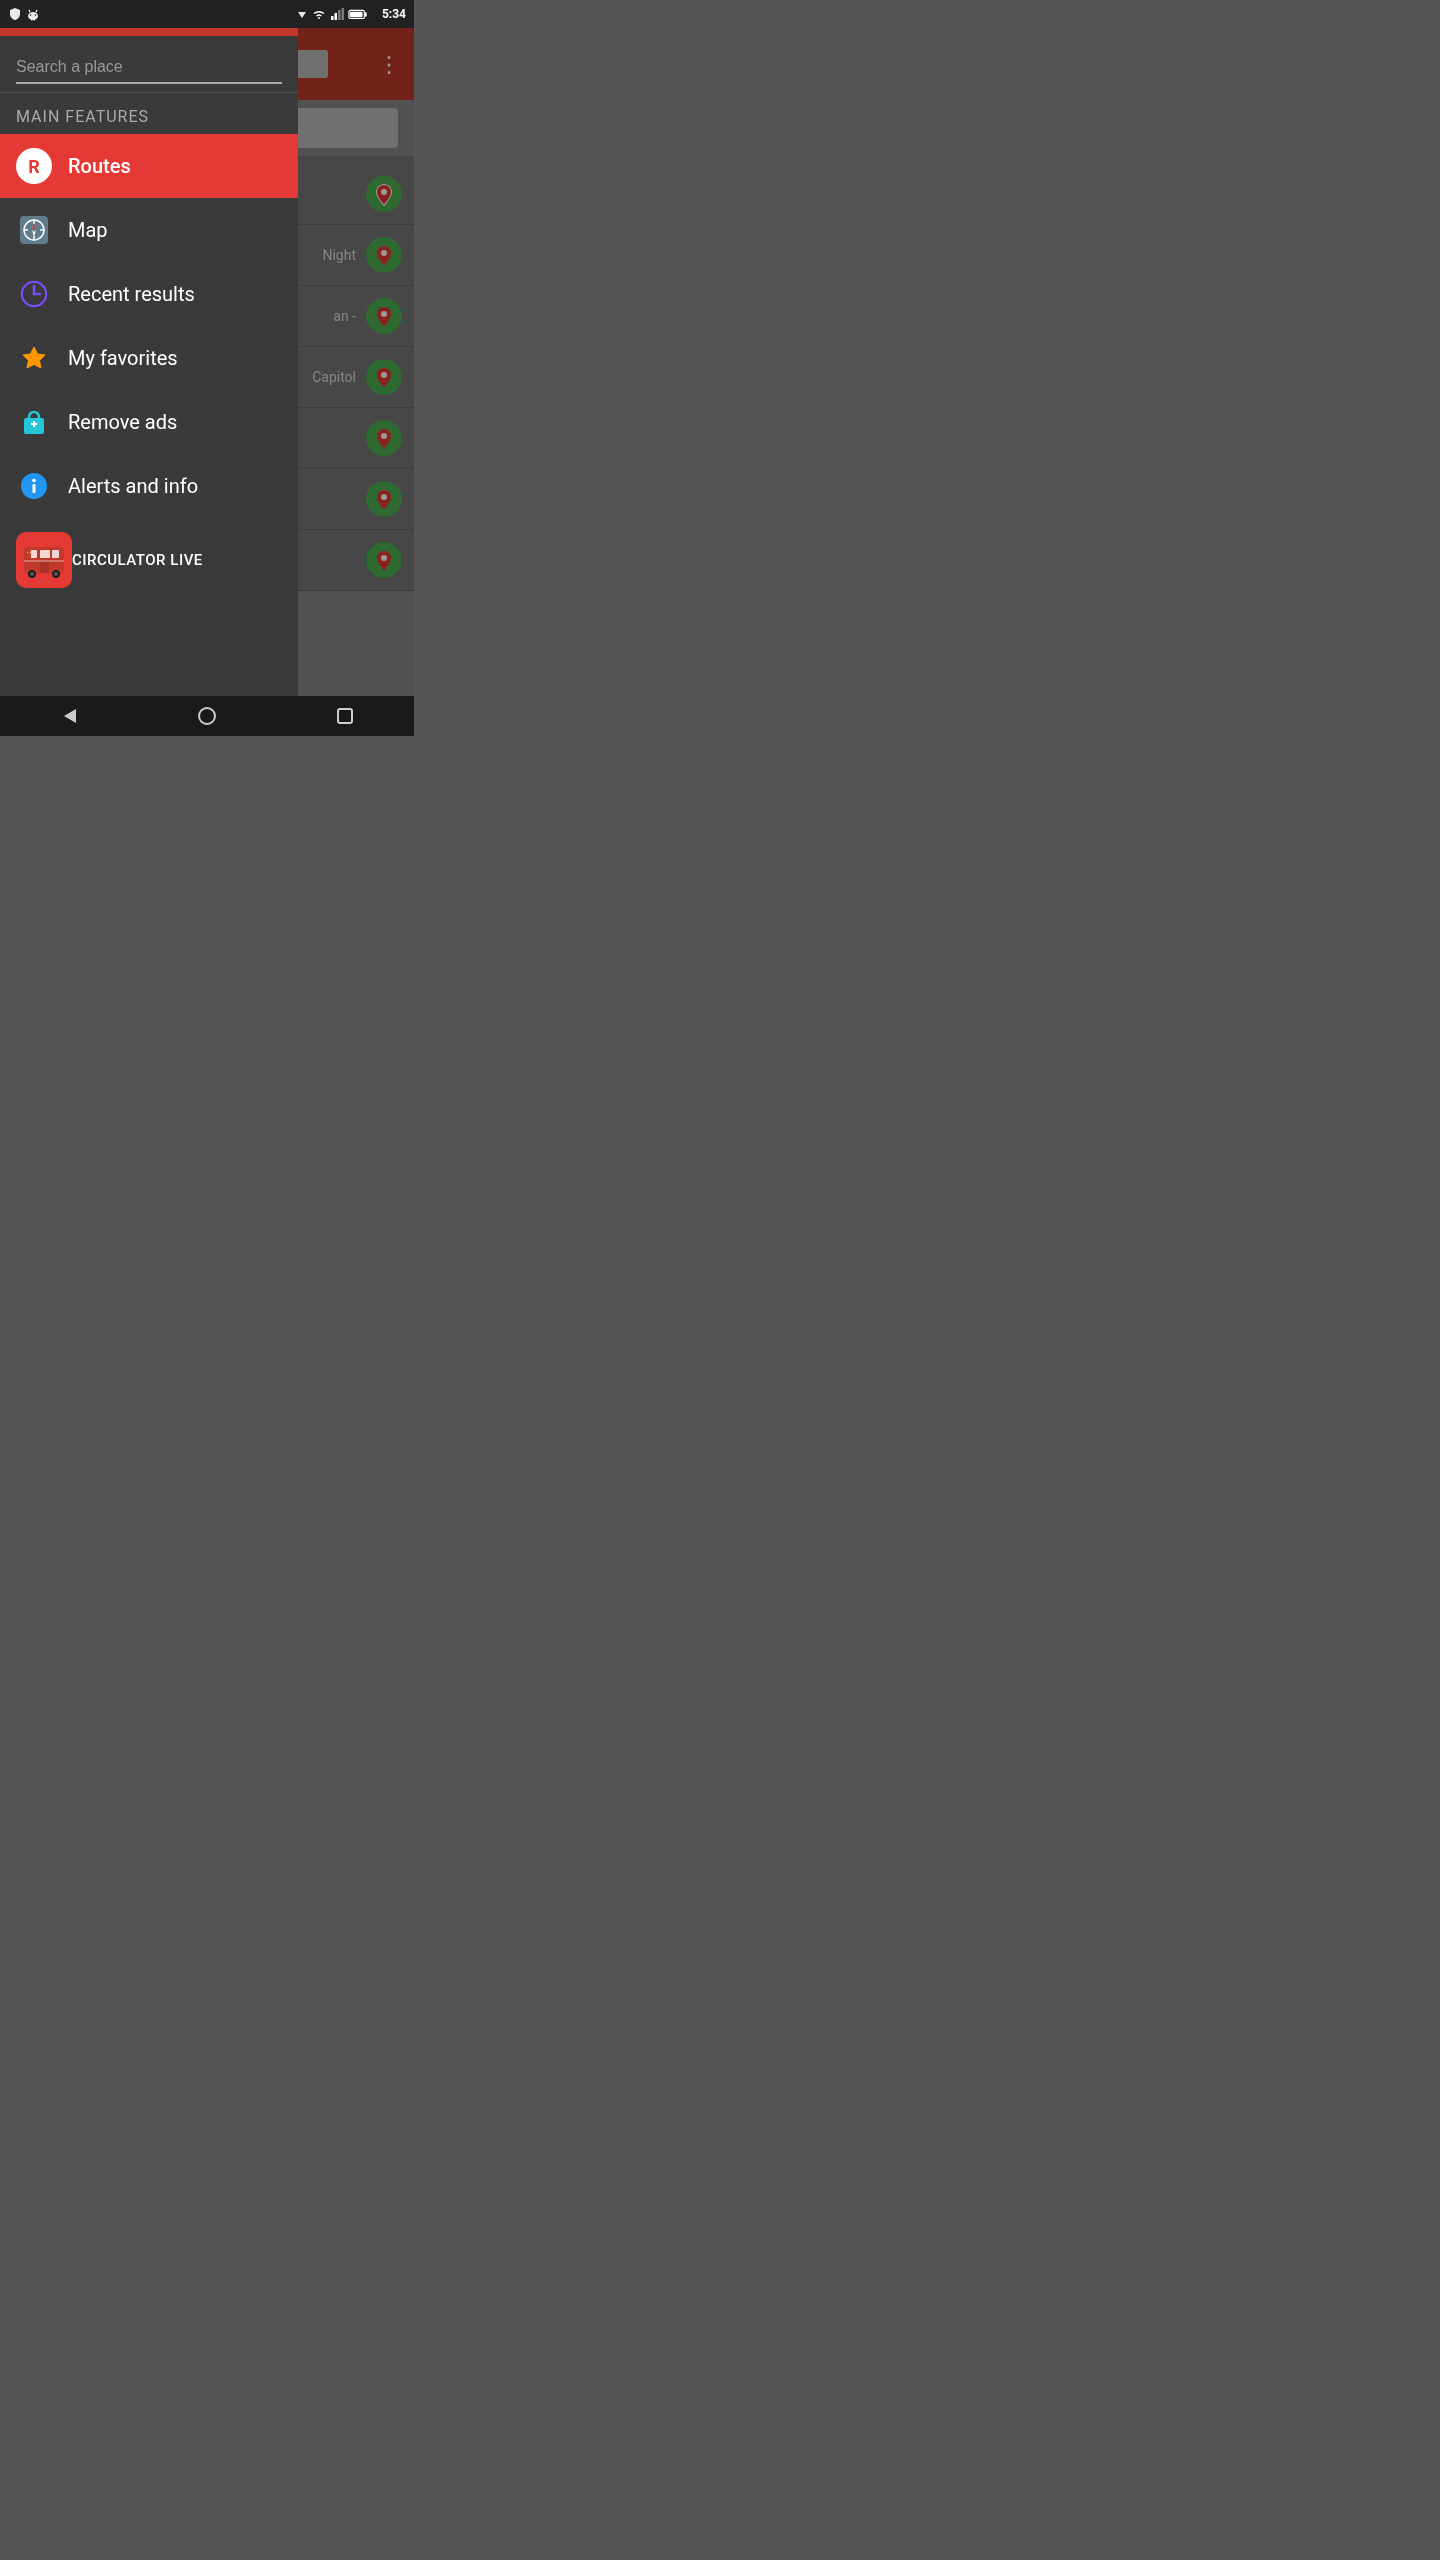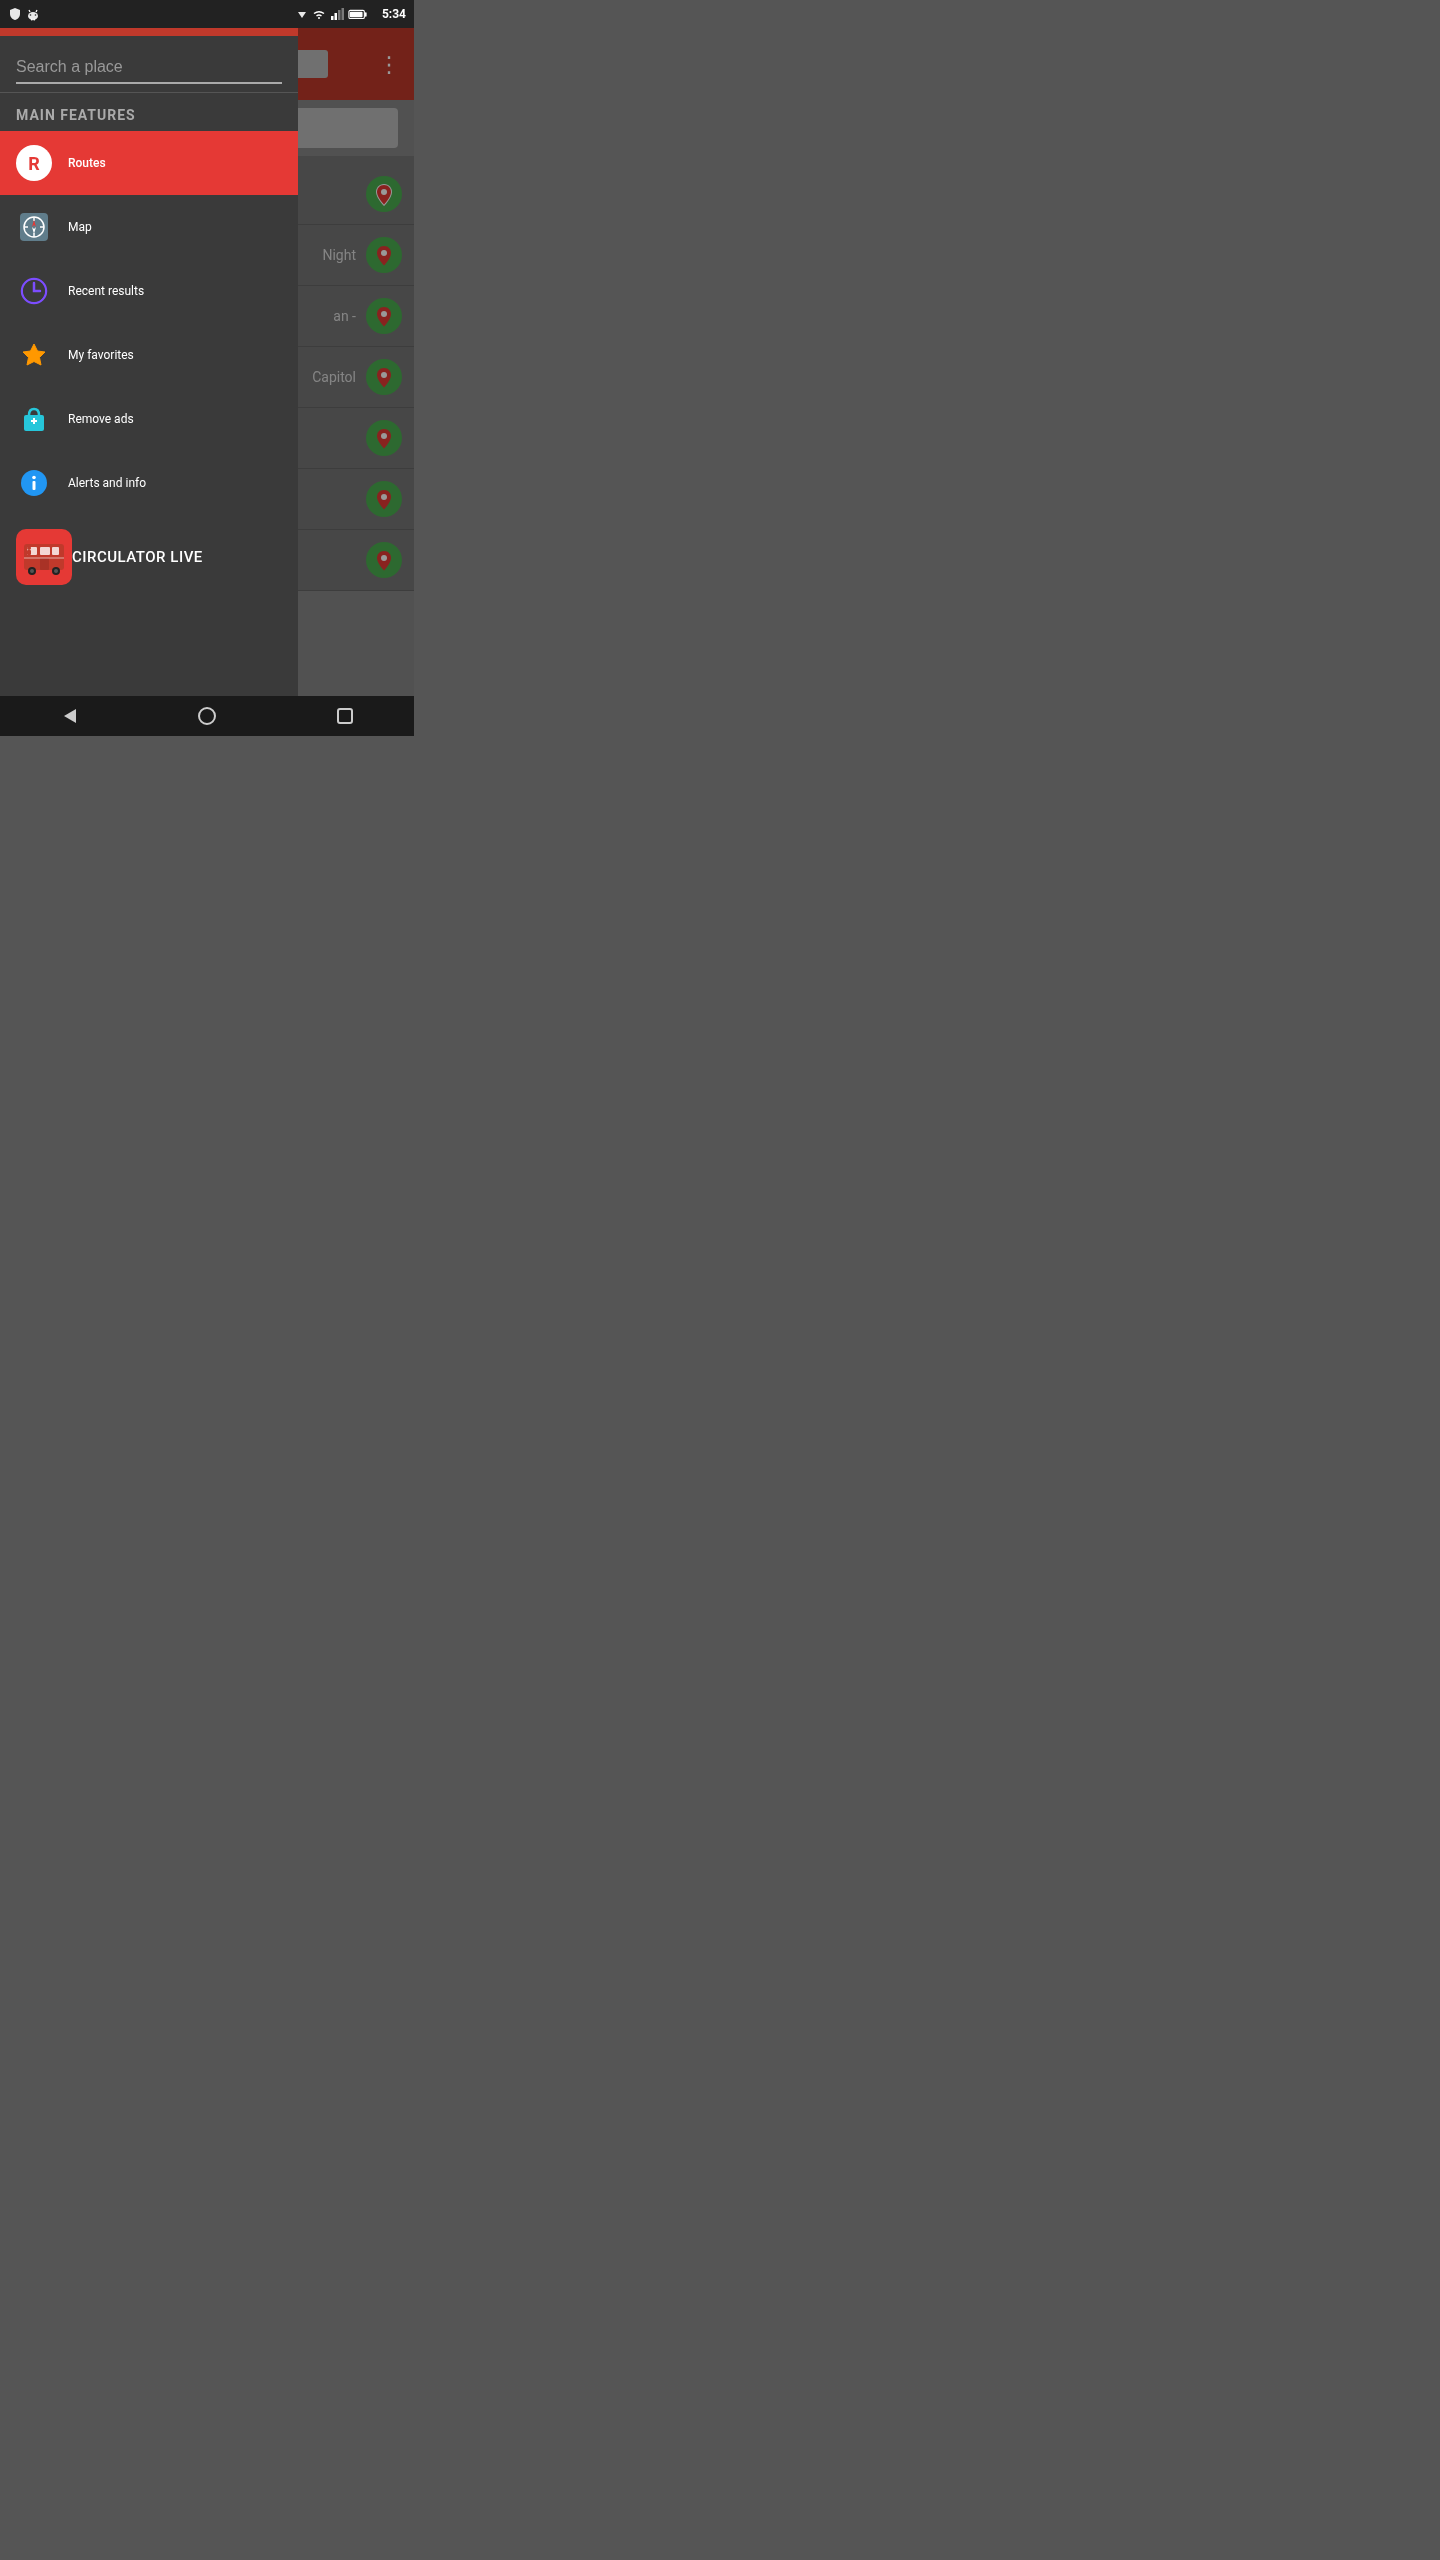--- a/index.html
+++ b/index.html
@@ -126,22 +126,22 @@
       padding: 6px 0;
       outline: none;
     }
 
     .search-input::placeholder {
       color: #999;
     }
 
     .section-label {
       padding: 14px 16px 8px 16px;
-      font-size: 14px;
-      font-weight: bold;
+      font-size: 16px;
+      font-weight: normal;
       color: #aaa;
       letter-spacing: 1px;
     }
 
     .menu-item {
       display: flex;
       align-items: center;
       padding: 14px 16px;
       gap: 16px;
       cursor: pointer;
@@ -157,21 +157,21 @@
       height: 36px;
       display: flex;
       align-items: center;
       justify-content: center;
       font-size: 22px;
       flex-shrink: 0;
     }
 
     .menu-item-label {
       color: white;
-      font-size: 12px;
+      font-size: 20px;
     }
 
     .menu-item.active .menu-item-label {
       color: white;
       font-weight: 500;
     }
 
     
     .routes-icon {
       width: 36px;

